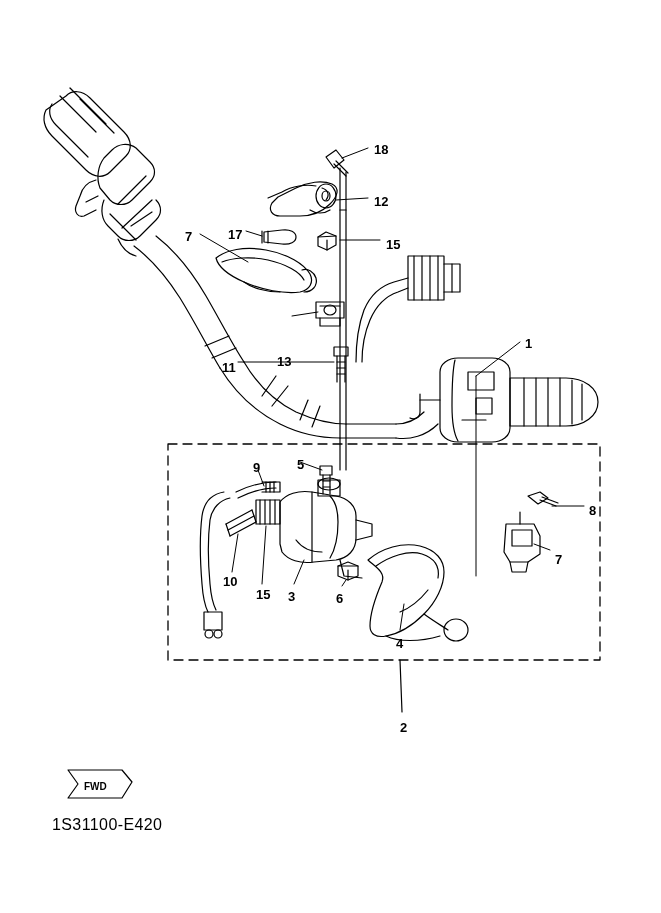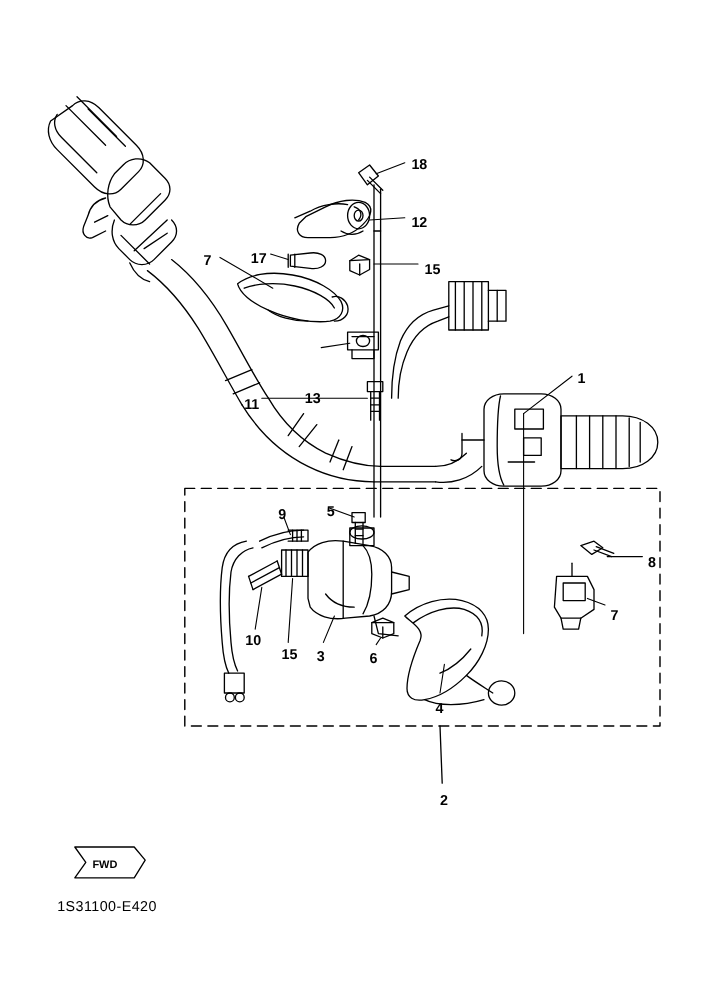--- a/index.html
+++ b/index.html
@@ -32,21 +32,21 @@
     font-weight: 700;
     color: #000;
     font-family: "Liberation Sans", sans-serif;
     line-height: 1;
     white-space: nowrap;
   }
   .partcode {
     position: absolute;
     left: 52px;
     top: 816px;
-    font-size: 13px;
+    font-size: 16px;
     font-weight: 400;
     color: #000;
     letter-spacing: 0.4px;
     font-family: "Liberation Sans", sans-serif;
     text-align: center;
   }
   .fwd-label {
     position: absolute;
     left: 84px;
     top: 781px;

